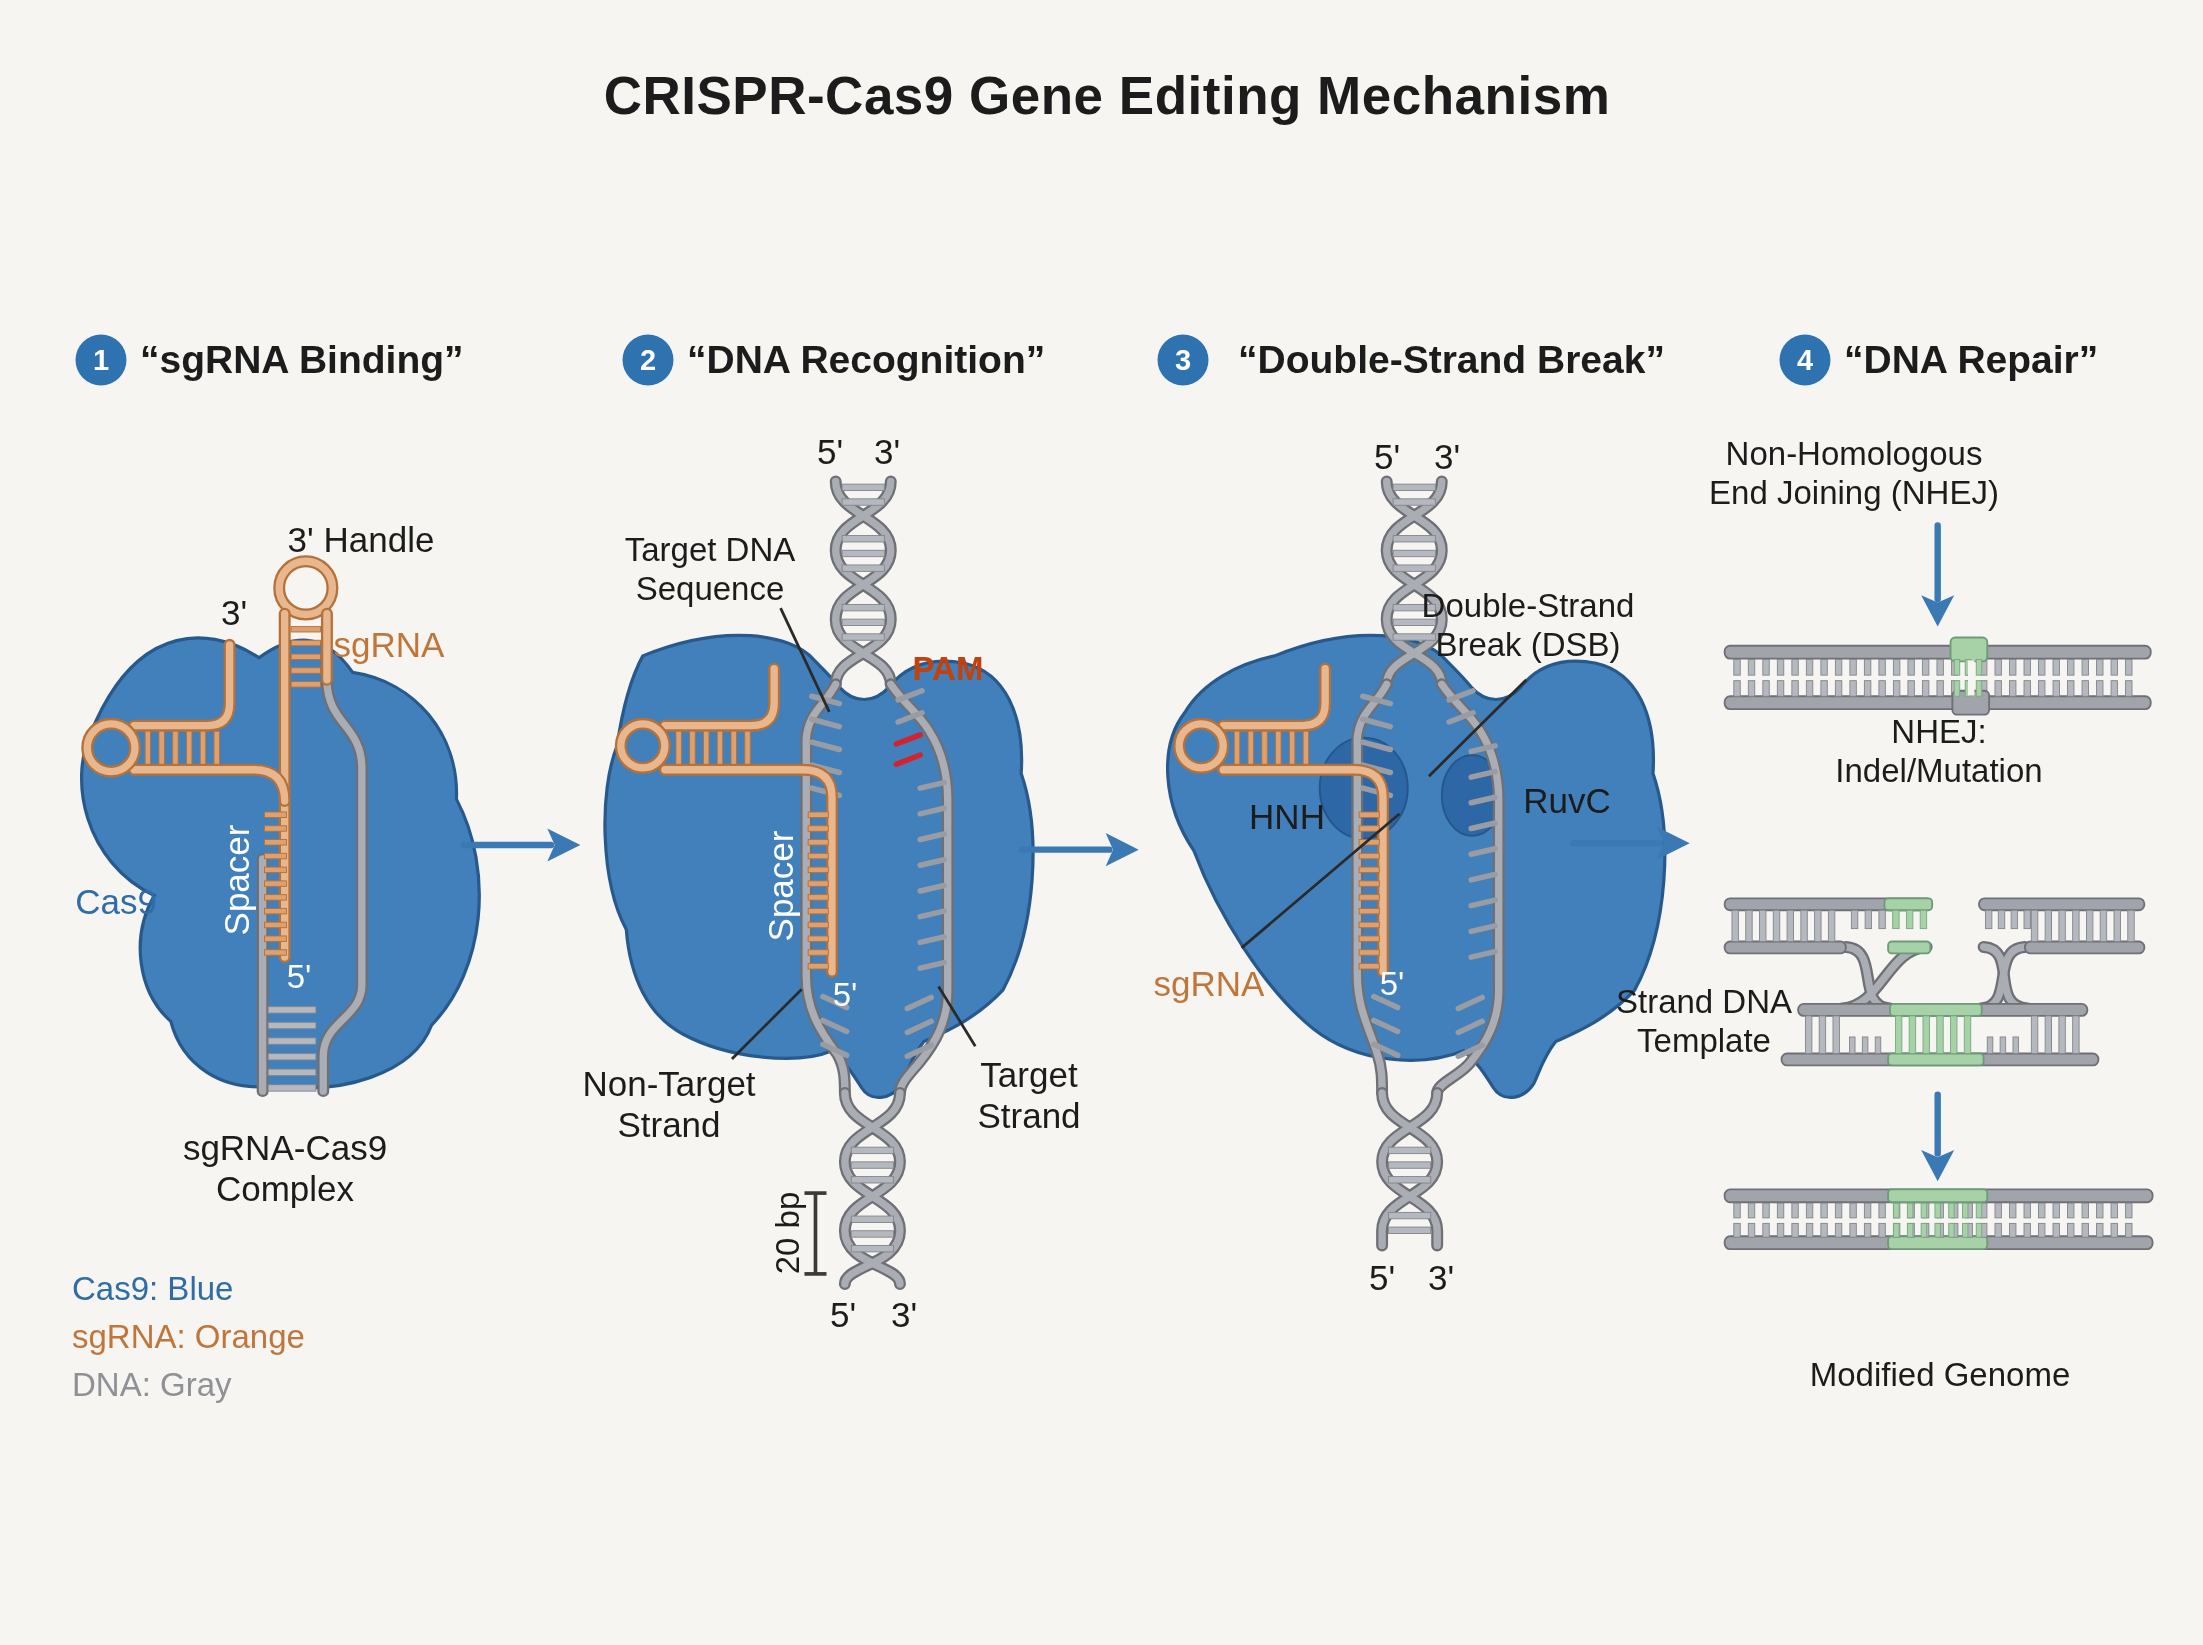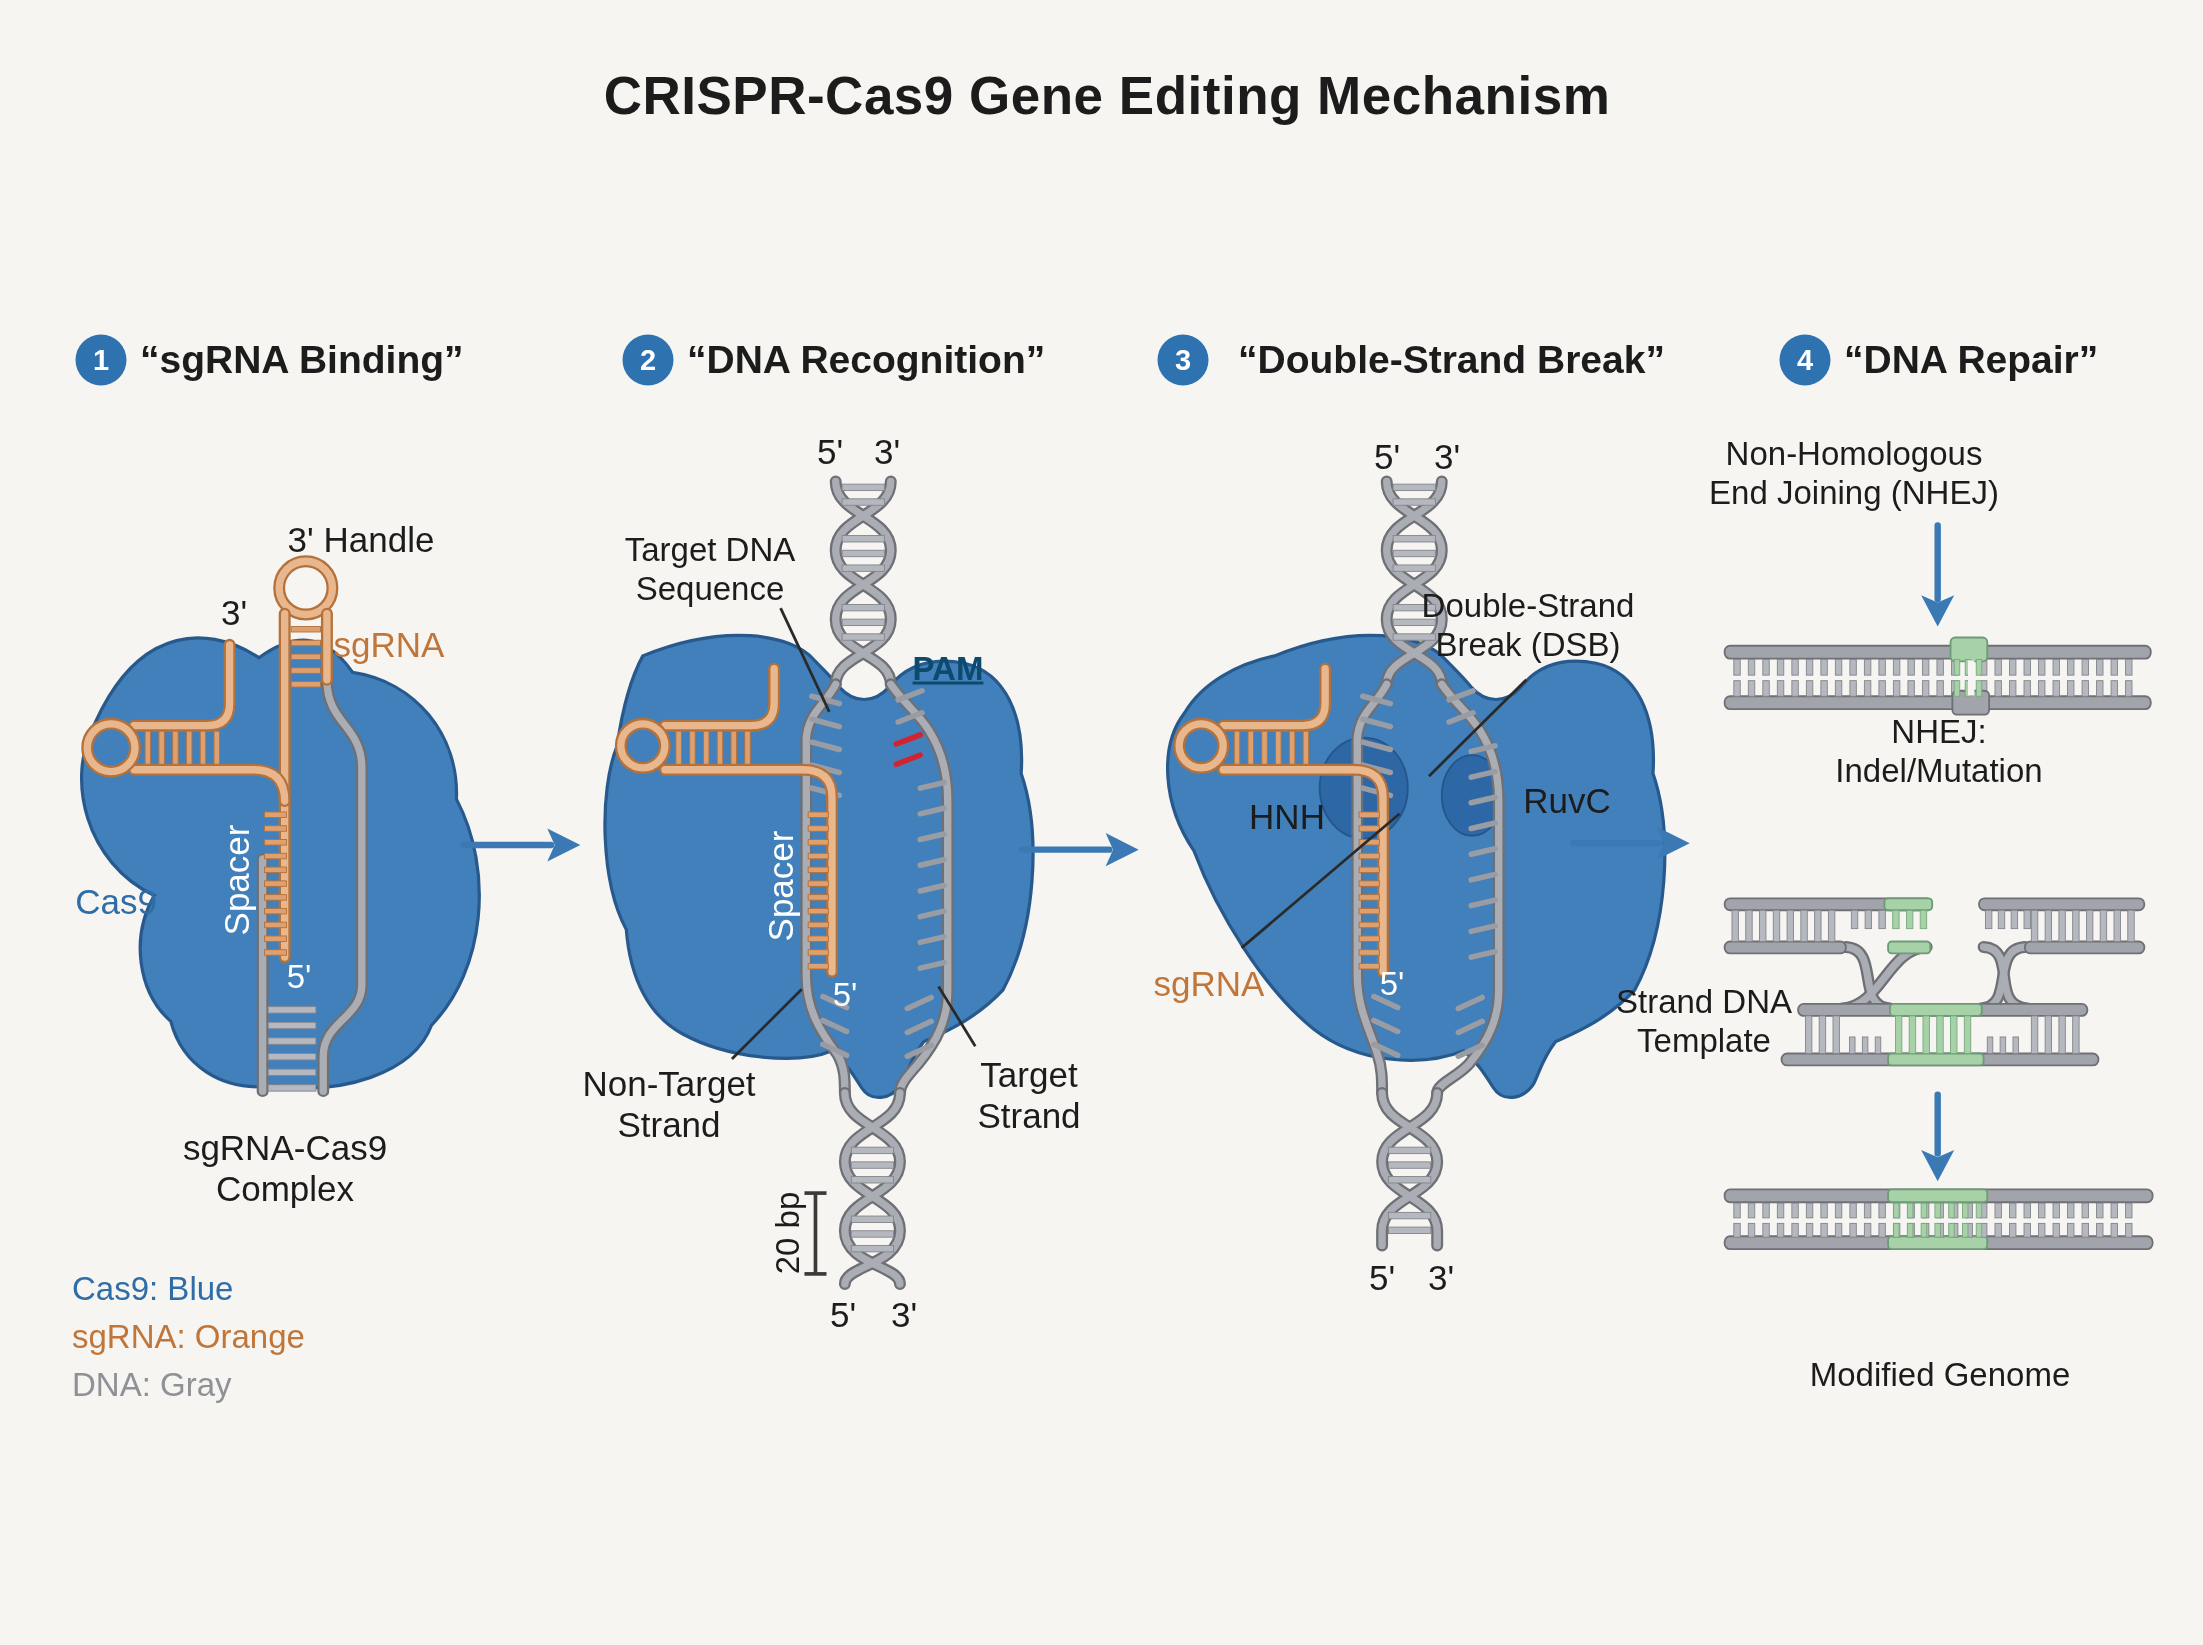--- a/index.html
+++ b/index.html
@@ -27,21 +27,21 @@
   
   .lbl{position:absolute;transform:translate(-50%,-50%);white-space:pre-line;text-align:center;line-height:1.18;}
   .t-title{font-size:53px;font-weight:600;letter-spacing:0.5px;}
   .t-step{font-size:39px;font-weight:700;transform:translate(0,-50%);white-space:nowrap;}
   .t-big{font-size:35px;font-weight:500;}
   .t-med{font-size:33px;font-weight:500;}
   .t-prime{font-size:35px;font-weight:500;}
   .t-white{color:#ffffff;}
   .t-orange{color:#c0763a;}
   .t-blue{color:#2f6da8;}
-  .t-red{color:#0c4a6e;font-weight:600;text-decoration:underline;}
+  .t-red{color:#c2410c;font-weight:600;}
   .rot{transform:translate(-50%,-50%) rotate(-90deg);}
   .step-circle{position:absolute;width:51px;height:51px;border-radius:50%;background:#2e72b0;
     color:#fff;display:flex;align-items:center;justify-content:center;font-size:29px;font-weight:700;
     transform:translate(-50%,-50%);}
   .legend{position:absolute;left:72px;top:1265px;font-size:33px;font-weight:500;line-height:1.46;}
 </style>
 </head>
 <body>
 
 <div id="stage">

